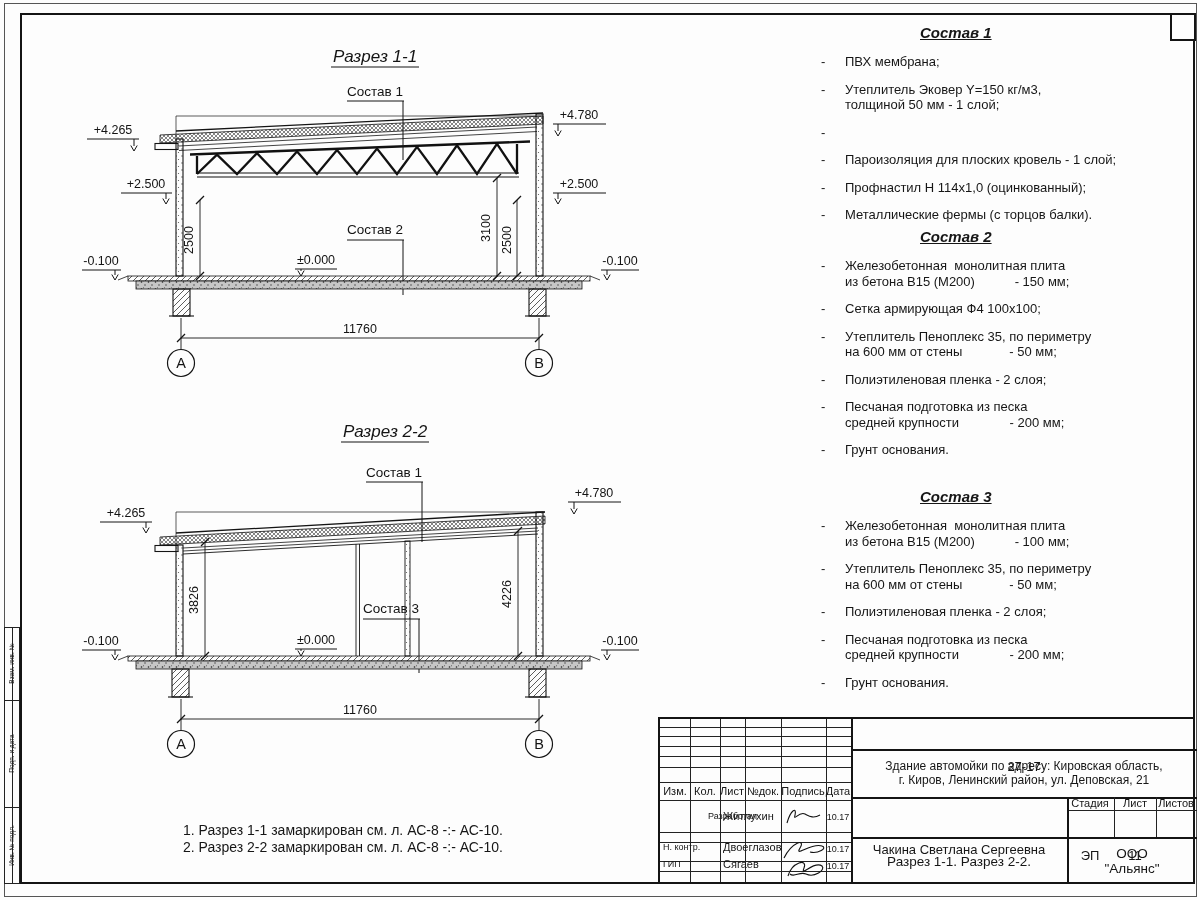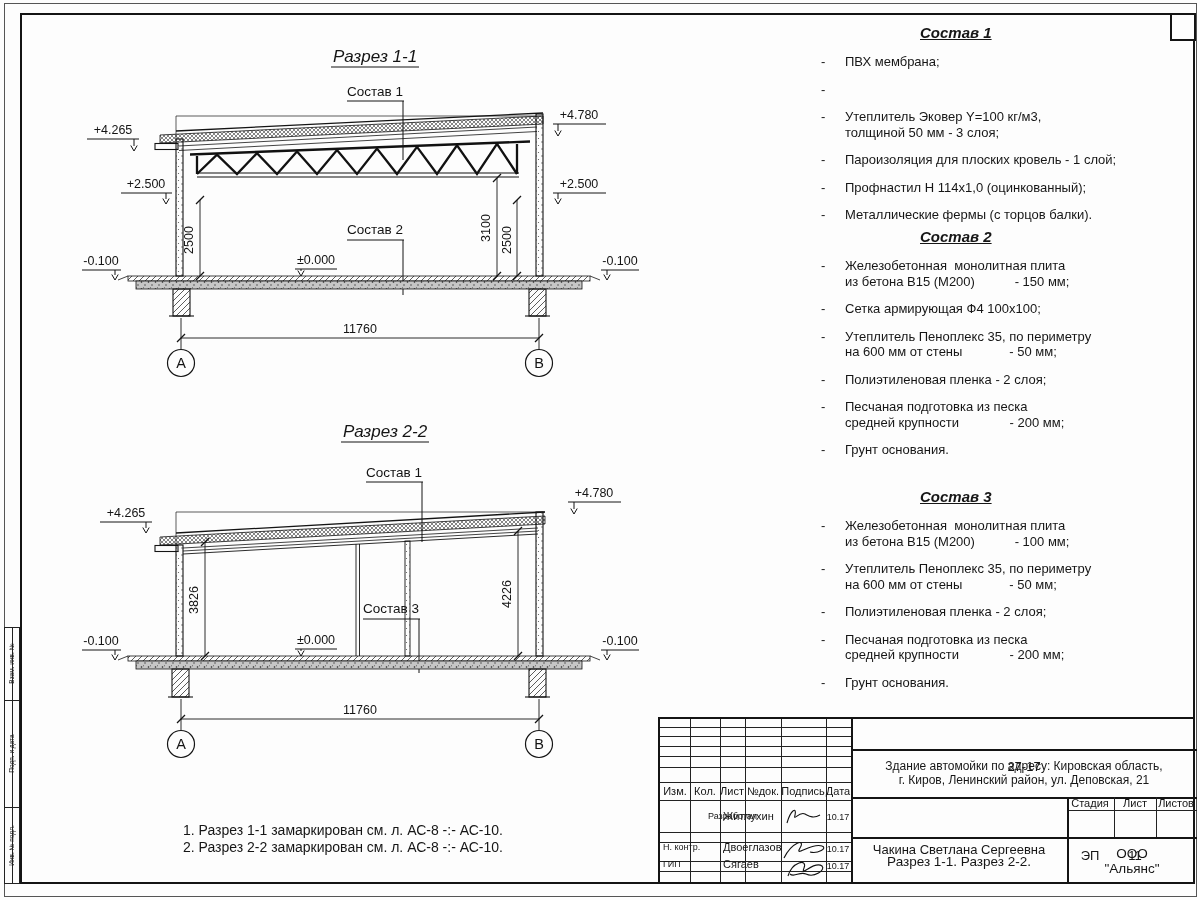--- a/index.html
+++ b/index.html
@@ -329,25 +329,25 @@
 </svg>
 
 <div class="abs comp" style="top:24px;">
   <div class="comp-title">Состав 1</div>
   <div class="comp-item">
       <span class="dash">-</span>
       <span class="ctext">ПВХ мембрана;</span>
     </div>
   <div class="comp-item">
       <span class="dash">-</span>
-    </div>
-  <div class="comp-item">
-      <span class="dash">-</span>
-      <span class="ctext">Утеплитель Эковер Y=100 кг/м3,
-толщиной 50 мм - 3 слоя;</span>
+      <span class="ctext">Утеплитель Эковер Y=150 кг/м3,
+толщиной 50 мм - 1 слой;</span>
+    </div>
+  <div class="comp-item">
+      <span class="dash">-</span>
     </div>
   <div class="comp-item">
       <span class="dash">-</span>
       <span class="ctext">Пароизоляция для плоских кровель - 1 слой;</span>
     </div>
   <div class="comp-item">
       <span class="dash">-</span>
       <span class="ctext">Профнастил Н 114х1,0 (оцинкованный);</span>
     </div>
   <div class="comp-item">

